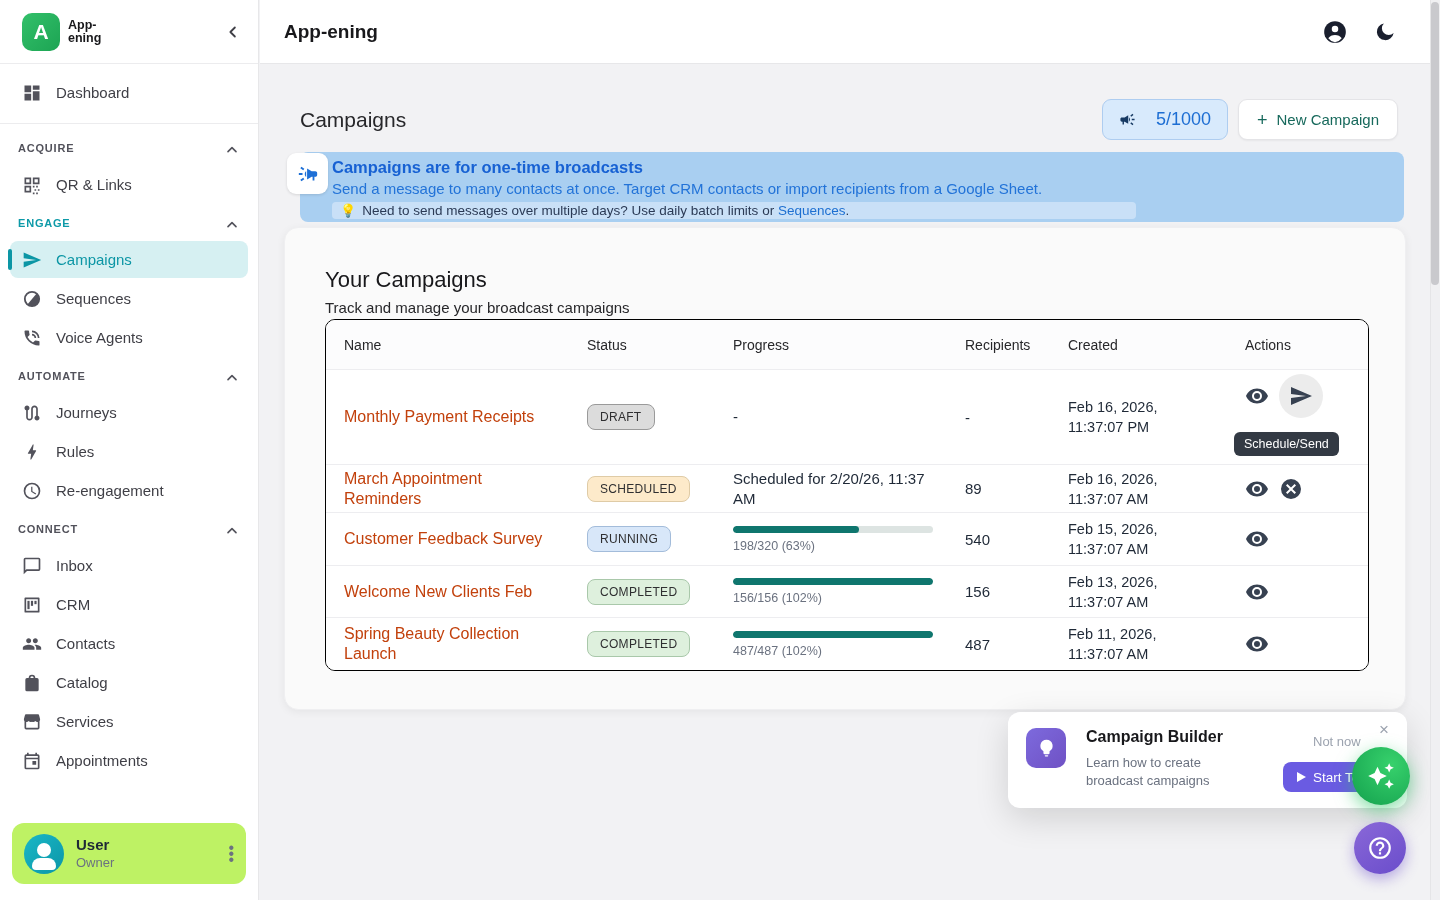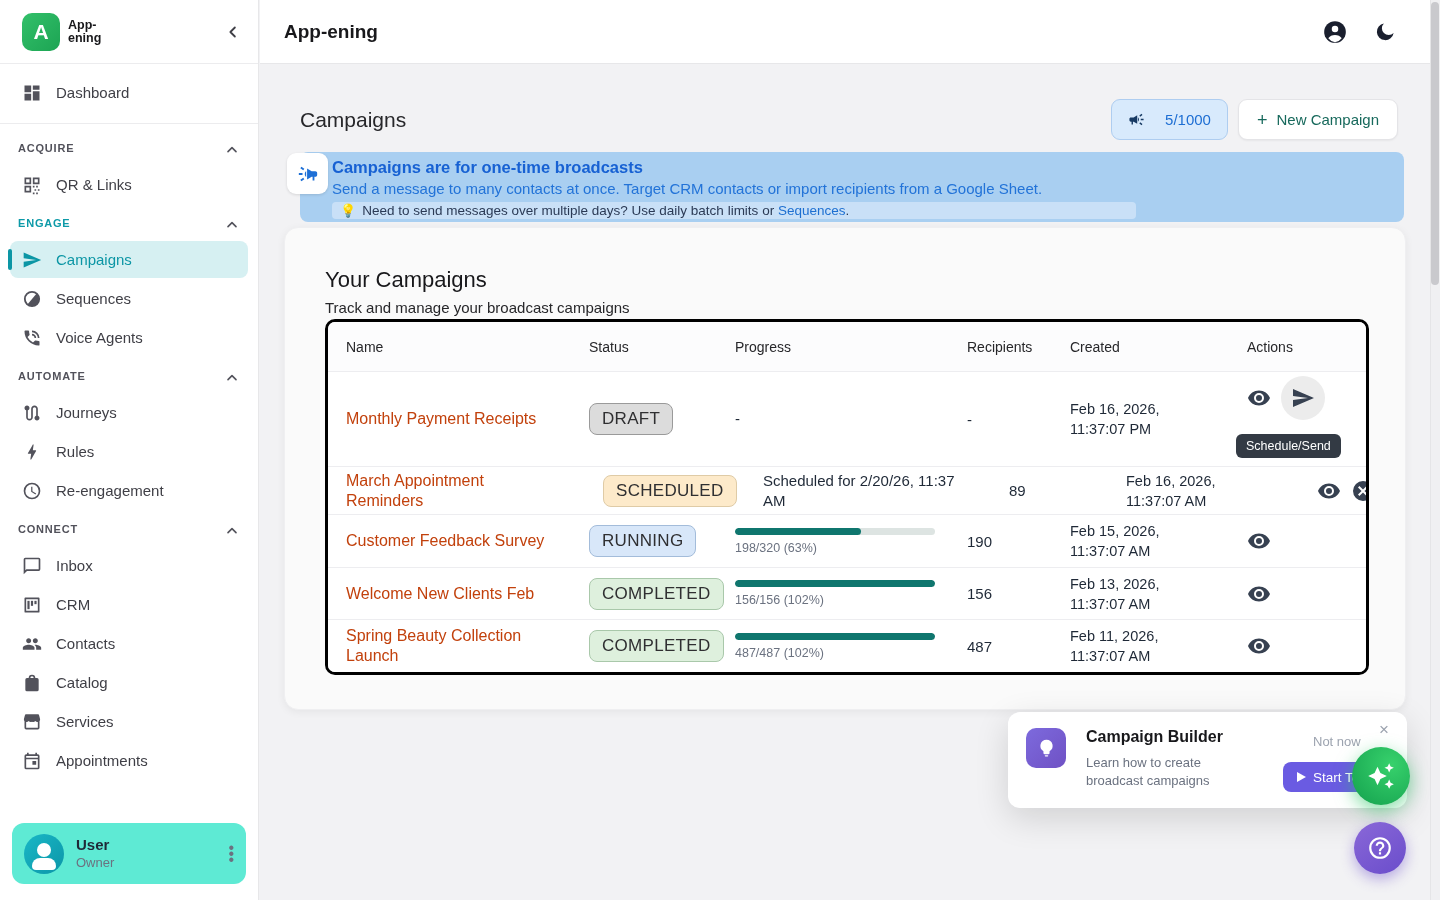--- a/index.html
+++ b/index.html
@@ -16,66 +16,66 @@
   .nav { flex:1; overflow:hidden; padding:6px 0 0 0; }
   .nav-section { padding:2px 10px; }
   .nav-section.bordered { border-top:1px solid #ececee; margin-top:8px; padding-top:10px; }
   .section-header { display:flex; align-items:flex-start; justify-content:space-between; padding:8px 8px 6px 8px; font-size:11px; font-weight:bold; letter-spacing:.8px; color:#52525b; cursor:pointer; }
   .section-header.teal { color:#0d9aa8; }
   .nav-item { position:relative; display:flex; align-items:center; gap:14px; height:37px; padding:0 10px 0 12px; margin:2px 0; border-radius:8px; font-size:15px; color:#3f3f46; cursor:pointer; }
   .nav-item .nicon { color:#52525b; width:20px; height:20px; flex:0 0 20px; }
   .nav-item.active { background:#d6f0f2; color:#0c96a5; font-weight:500; }
   .nav-item.active .nicon { color:#0c96a5; }
   .nav-item.active::before { content:""; position:absolute; left:-2px; top:8px; width:4px; height:21px; border-radius:3px; background:#0c96a5; }
-  .user-card { position:absolute; left:12px; right:12px; bottom:16px; height:61px; background:#5eead4; border-radius:12px; display:flex; align-items:center; padding:0 12px; gap:12px; }
+  .user-card { position:absolute; left:12px; right:12px; bottom:16px; height:61px; background:#bef264; border-radius:12px; display:flex; align-items:center; padding:0 12px; gap:12px; }
   .avatar { width:40px; height:40px; border-radius:50%; background:linear-gradient(135deg,#19b7c6,#0c96a8); position:relative; flex:0 0 40px; }
   .avatar .head { position:absolute; left:13px; top:9px; width:14px; height:14px; border-radius:50%; background:#fff; }
   .avatar .bodyb { position:absolute; left:8px; top:24px; width:24px; height:12px; border-radius:12px 12px 6px 6px; background:#fff; }
   .user-meta { line-height:18px; }
   .user-name { font-size:15px; font-weight:bold; color:#1f2937; }
   .user-role { font-size:13px; color:#6b7280; }
   .dots { margin-left:auto; color:#6b7280; font-size:16px; letter-spacing:0; cursor:pointer; line-height:6px; text-align:center; }
 
   
   .app { position:absolute; left:260px; top:0; width:1180px; height:900px; }
   .topbar { height:64px; background:#fff; border-bottom:1px solid #e7e7e9; display:flex; align-items:center; padding:0 44px 0 24px; }
   .topbar-title { font-size:19px; font-weight:bold; color:#18181b; }
   .topbar-icons { margin-left:auto; display:flex; gap:26px; align-items:center; color:#1a1f2e; }
   .topbar-icons .tbicon { cursor:pointer; }
 
   
   .content { position:relative; width:1180px; height:836px; }
   .page-head { position:absolute; left:40px; top:35px; right:42px; height:41px; display:flex; align-items:center; }
   .page-title { font-size:21px; font-weight:500; color:#27272a; }
   .head-actions { margin-left:auto; display:flex; gap:10px; }
-  .quota-badge { display:flex; align-items:center; gap:20px; height:41px; padding:0 16px; background:#d8eafc; border:1px solid #aecdf0; border-radius:9px; color:#1d6ed3; font-size:15px; cursor:pointer; }
+  .quota-badge { display:flex; align-items:center; gap:20px; height:41px; padding:0 16px; background:#d8eafc; border:1px solid #aecdf0; border-radius:9px; color:#1d6ed3; font-size:18px; cursor:pointer; }
   .quota-badge .qicon { color:#173a63; }
   .new-campaign-btn { display:flex; align-items:center; gap:9px; height:41px; padding:0 18px; background:#fff; border:1px solid #e4e4e7; border-radius:9px; color:#17695c; font-size:15px; box-shadow:0 1px 2px rgba(0,0,0,.05); cursor:pointer; }
   .new-campaign-btn .plus { font-size:18px; line-height:1; }
 
   .banner { position:absolute; left:40px; top:88px; width:1104px; height:70px; background:#a9cff1; border-radius:8px; padding:5px 12px 0 32px; }
   .banner-icon-box { position:absolute; left:-13px; top:1px; width:41px; height:41px; background:#fff; border-radius:9px; display:flex; align-items:center; justify-content:center; color:#1d6fd6; box-shadow:0 1px 3px rgba(0,0,0,.12); }
   .banner-title { font-size:16.5px; font-weight:bold; color:#1761d3; line-height:21px; }
   .banner-body { font-size:15px; color:#2273d8; line-height:21px; }
   .banner-tip { margin-top:3px; width:804px; display:flex; align-items:center; gap:6px; background:#c9e0f7; border-radius:4px; padding:1px 8px; font-size:13.5px; color:#2b3a55; }
   .banner-tip .bulb { font-size:13px; }
   .banner-tip a { color:#1d6fd1; text-decoration:none; cursor:pointer; }
 
   .camp-card { position:absolute; left:24px; top:163px; width:1122px; height:483px; background:#fafafa; border:1px solid #efeff1; border-radius:14px; box-shadow:0 2px 8px rgba(0,0,0,.06); }
   .card-title { position:absolute; left:40px; top:39px; font-size:22px; font-weight:500; color:#18181b; }
   .card-subtitle { position:absolute; left:40px; top:71px; font-size:15px; color:#27272a; }
-  .ctable { position:absolute; left:40px; top:91px; width:1044px; background:#fff; border:3px solid #000000; border-radius:10px; overflow:hidden; }
+  .ctable { position:absolute; left:40px; top:91px; width:1044px; background:#fff; border:1px solid #000000; border-radius:10px; overflow:hidden; }
   .trow { position:relative; display:flex; align-items:center; padding-left:18px; border-bottom:1px solid #ededf0; background:#fff; }
   .trow:last-child { border-bottom:none; }
   .trow.head { height:50px; background:#fcfcfd; }
   .tcell { flex:0 0 auto; }
   .c-name { width:243px; } .c-status { width:146px; } .c-progress { width:232px; } .c-recip { width:103px; } .c-created { width:177px; } .c-actions { width:125px; }
   .hlabel { font-size:14px; color:#27272a; }
   .cell-name { font-size:16px; color:#c2410c; padding-right:24px; line-height:20px; }
-  .badge { display:inline-block; font-size:17px; letter-spacing:.3px; padding:5px 12px; border-radius:8px; border:1px solid; color:#2f2f31; }
+  .badge { display:inline-block; font-size:12px; letter-spacing:.3px; padding:5px 12px; border-radius:8px; border:1px solid; color:#2f2f31; }
   .badge-draft { background:#dcdcdc; border-color:#9a9a9a; }
   .badge-scheduled { background:#fdeaca; border-color:#dfcba6; }
   .badge-running { background:#d8e7f9; border-color:#a3bcda; }
   .badge-completed { background:#def0dd; border-color:#a9c8aa; }
   .prog-text { font-size:15px; color:#1f2937; width:200px; line-height:20px; }
   .prog-wrap { width:200px; }
   .prog-track { width:200px; height:7px; border-radius:4px; background:#dde4e2; overflow:hidden; }
   .prog-fill { height:7px; border-radius:4px; background:#0f766e; }
   .prog-label { margin-top:6px; font-size:12.5px; color:#6b7280; }
   .cell-recip { font-size:15px; color:#1f2937; }
@@ -376,21 +376,21 @@
                 <span class="send-circle">
                   <span style="color: rgb(55, 65, 81);">
                     <svg width="24" height="24" viewBox="0 0 24 24" fill="currentColor">
                       <path d="M2.01 21L23 12 2.01 3 2 10l15 2-15 2z"></path>
                     </svg>
                   </span>
                 </span>
               </div>
               <div class="tooltip">Schedule/Send</div>
             </div>
-            <div class="trow" style="height: 48px; gap: 14px;">
+            <div class="trow" style="height: 48px;">
               <div class="tcell c-name cell-name">March Appointment Reminders</div>
               <div class="tcell c-status"><span class="badge badge-scheduled">SCHEDULED</span></div>
               <div class="tcell c-progress">
                 <div class="prog-text">Scheduled for 2/20/26, 11:37 AM</div>
               </div>
               <div class="tcell c-recip cell-recip">89</div>
               <div class="tcell c-created cell-created">
                 <div>Feb 16, 2026,</div>
                 <div>11:37:07 AM</div>
               </div>
@@ -411,21 +411,21 @@
               <div class="tcell c-name cell-name">Customer Feedback Survey</div>
               <div class="tcell c-status"><span class="badge badge-running">RUNNING</span></div>
               <div class="tcell c-progress">
                 <div class="prog-wrap">
                   <div class="prog-track">
                     <div class="prog-fill" style="width: 63%;"></div>
                   </div>
                   <div class="prog-label">198/320 (63%)</div>
                 </div>
               </div>
-              <div class="tcell c-recip cell-recip">190</div>
+              <div class="tcell c-recip cell-recip">540</div>
               <div class="tcell c-created cell-created">
                 <div>Feb 15, 2026,</div>
                 <div>11:37:07 AM</div>
               </div>
               <div class="tcell c-actions cell-actions">
                 <span class="act-btn">
                   <svg width="24" height="24" viewBox="0 0 24 24" fill="currentColor">
                     <path d="M12 4.5C7 4.5 2.7 7.6 1 12c1.7 4.4 6 7.5 11 7.5s9.3-3.1 11-7.5c-1.7-4.4-6-7.5-11-7.5zm0 12.5a5 5 0 110-10 5 5 0 010 10zm0-8a3 3 0 100 6 3 3 0 000-6z"></path>
                   </svg>
                 </span>

